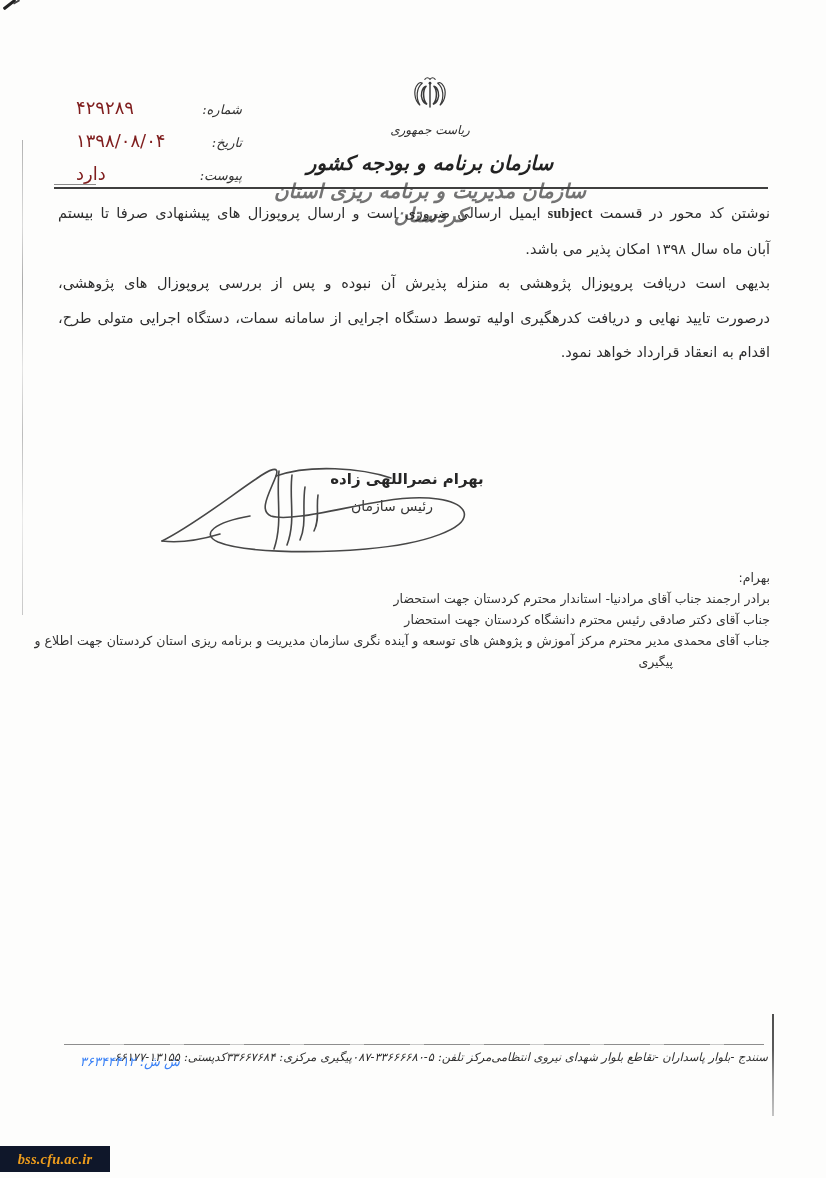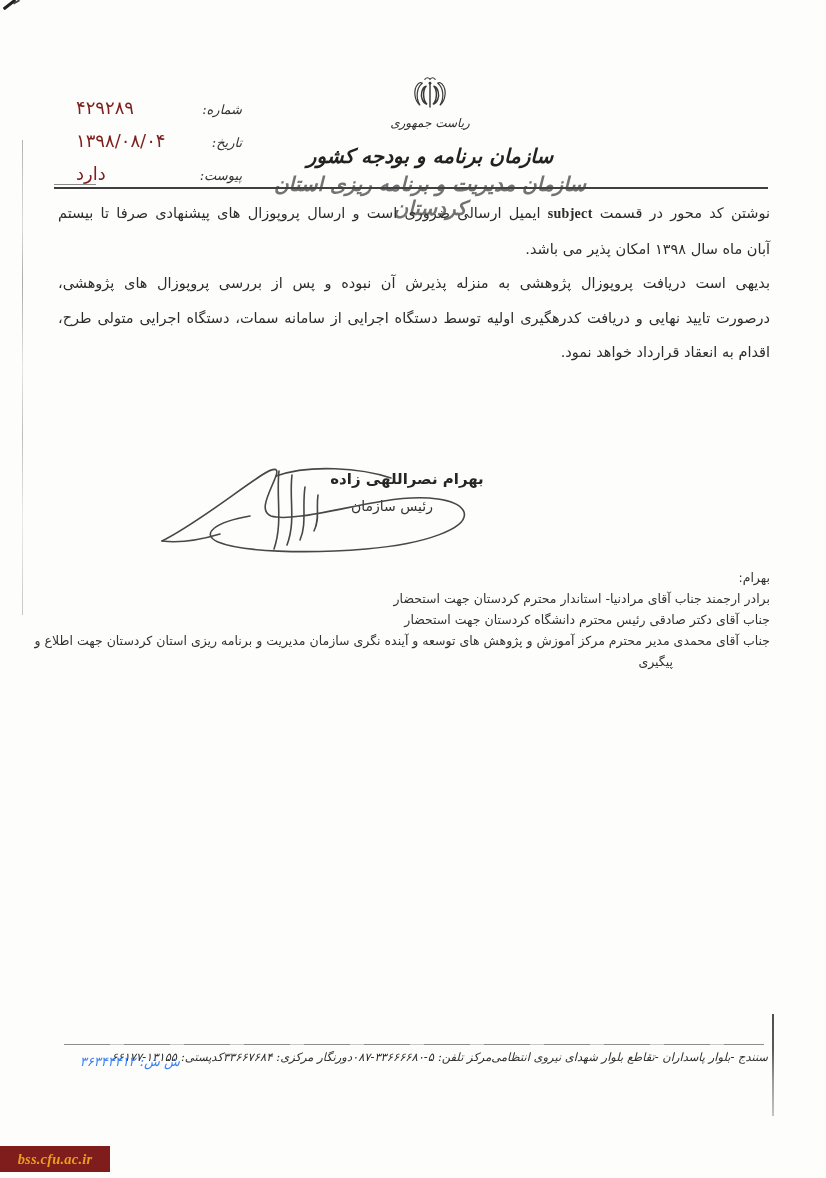--- a/index.html
+++ b/index.html
@@ -21,21 +21,21 @@
 
   
   .meta { position:absolute; left:76px; top:97px; width:166px; direction:rtl; }
   .meta-row { display:flex; justify-content:space-between; align-items:baseline; height:22px; margin-bottom:11px; }
   .meta-label { font-family:"DejaVu Serif", serif; font-style:italic; font-size:13px; color:#333; }
   .meta-value { font-size:18px; color:#7f1d1d; letter-spacing:.5px; }
 
   
   .letterhead { position:absolute; left:265px; top:74px; width:330px; text-align:center; direction:rtl; }
   .emblem { display:block; margin:0 auto; }
-  .presidency { font-family:"DejaVu Serif", serif; font-style:italic; font-size:12px; color:#2e2e2e; margin-top:2px; }
+  .presidency { font-family:"DejaVu Serif", serif; font-style:italic; font-size:12px; color:#2e2e2e; margin-top:9px; }
   .org-national { font-family:"DejaVu Serif", serif; font-style:italic; font-weight:bold; font-size:20px; color:#222; margin-top:14px; }
   .org-provincial { font-family:"DejaVu Serif", serif; font-style:italic; font-weight:bold; font-size:20px; color:#737373; margin-top:4px; }
 
   .header-rule { position:absolute; left:54px; top:187px; width:714px; height:2px; background:#3f3f3f; }
   .header-rule-dash { position:absolute; left:54px; top:184px; width:42px; height:1px; background:#8a8a8a; }
 
   
   .body-text { position:absolute; left:58px; top:196px; width:712px; direction:rtl;
     font-size:14.5px; color:#2c2c2c; }
   .body-text .line { line-height:34.5px; white-space:nowrap; }
@@ -152,30 +152,30 @@
   </div>
 
   <div class="footer-rule"></div>
   <div class="footer-line">
     <span>سنندج -بلوار پاسداران -تقاطع بلوار شهدای نیروی انتظامی</span>
     <span class="pair">
       <span>مرکز تلفن:</span>
       <span>۰۸۷-۳۳۶۶۶۶۸۰-۵</span>
     </span>
     <span class="pair">
-      <span>دورنگار مرکزی:</span>
+      <span>پیگیری مرکزی:</span>
       <span>۳۳۶۶۷۶۸۴</span>
     </span>
     <span class="pair">
       <span>کدپستی:</span>
       <span>۶۶۱۷۷-۱۳۱۵۵</span>
     </span>
   </div>
   <div class="footer-ref">
     <span>ش ش:</span>
     <span class="ref-val">۳۶۳۴۴۴۱۲</span>
   </div>
 
-  <div class="watermark" style="background: #7f1d1d; justify-content: center;">
+  <div class="watermark" style="background: #0f172a; justify-content: center;">
     <span class="watermark-text" style="color: rgb(238, 157, 28);">bss.cfu.ac.ir</span>
   </div>
 
 </div>
 
 </body></html>

